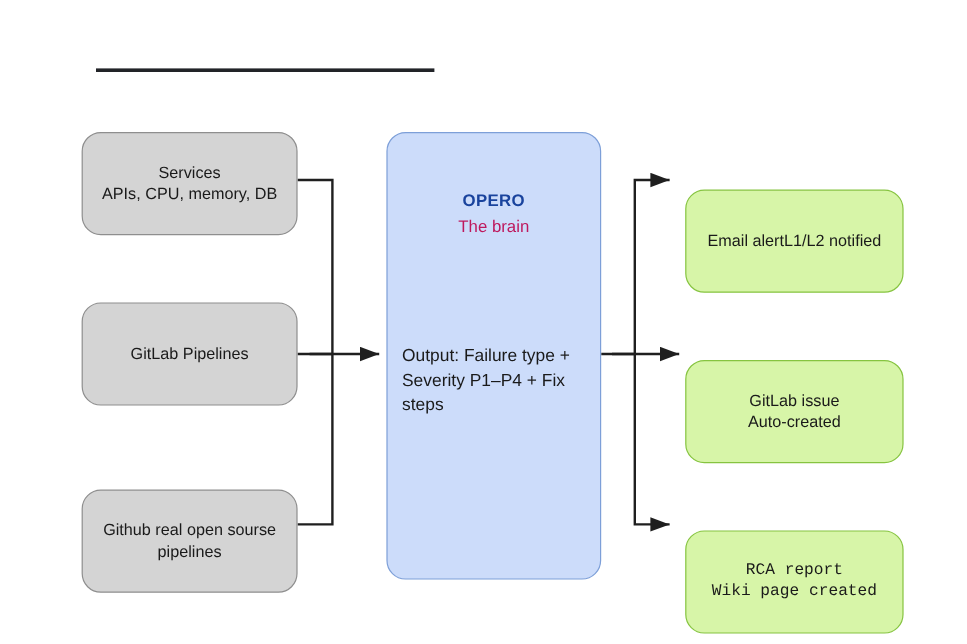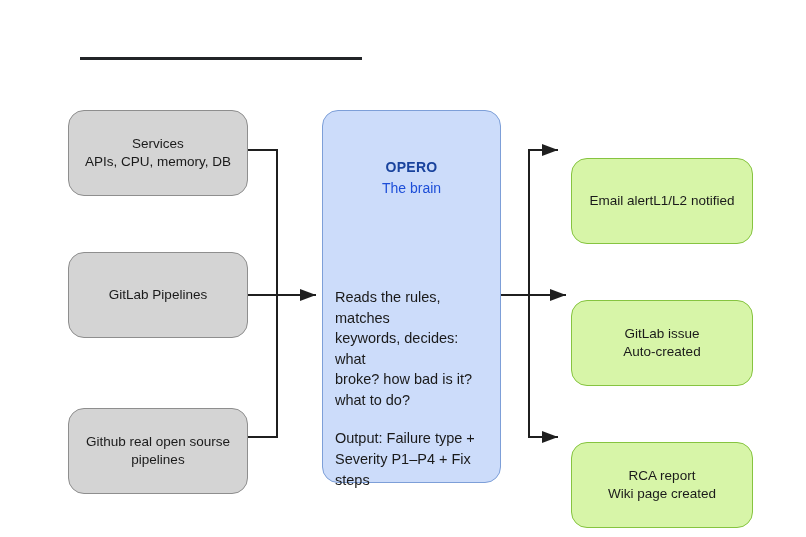--- a/index.html
+++ b/index.html
@@ -71,21 +71,21 @@
     background: #d7f5a8;
     border: 1.4px solid #86c440;
     width: 182px;
     height: 86px;
     left: 571px;
     font-size: 13.5px;
     margin-top: 48px;
   }
   #node-email-alert  { top: 110px; }
   #node-gitlab-issue { top: 252px; }
-  #node-rca-report   { top: 394px; }
+  #node-rca-report   { top: 394px; font-family: Liberation Mono, monospace; }
 
   
   #node-opero {
     position: absolute;
     box-sizing: border-box;
     left: 322px;
     top: 110px;
     width: 179px;
     height: 373px;
     background: #ccdcfa;
@@ -97,21 +97,21 @@
     text-align: center;
     font-size: 14px;
     font-weight: bold;
     color: #19439d;
     letter-spacing: 0.3px;
   }
   #opero-subheading {
     text-align: center;
     font-size: 14px;
     margin-top: 5px;
-    color: #1d4ed8;
+    color: #be185d;
   }
   #opero-body {
     position: absolute;
     left: 12px;
     right: 10px;
     top: 158px;
   }
   #opero-file {
     font-size: 13px;
     line-height: 1.35;
@@ -179,24 +179,20 @@
 
 <div class="node source" id="node-github-pipe">
   <span class="node-text">Github real open sourse
 pipelines</span>
 </div>
 
 <div id="node-opero">
   <div id="opero-heading">OPERO</div>
   <div id="opero-subheading">The brain</div>
   <div id="opero-body">
-    <div id="opero-logic">Reads the rules, matches
-keywords, decides: what
-broke? how bad is it?
-what to do?</div>
     <div id="opero-output">Output: Failure type +
 Severity P1–P4 + Fix steps</div>
   </div>
 </div>
 
 <div class="node output" id="node-email-alert">
   <span class="node-text">Email alertL1/L2 notified</span>
 </div>
 
 <div class="node output" id="node-gitlab-issue">

